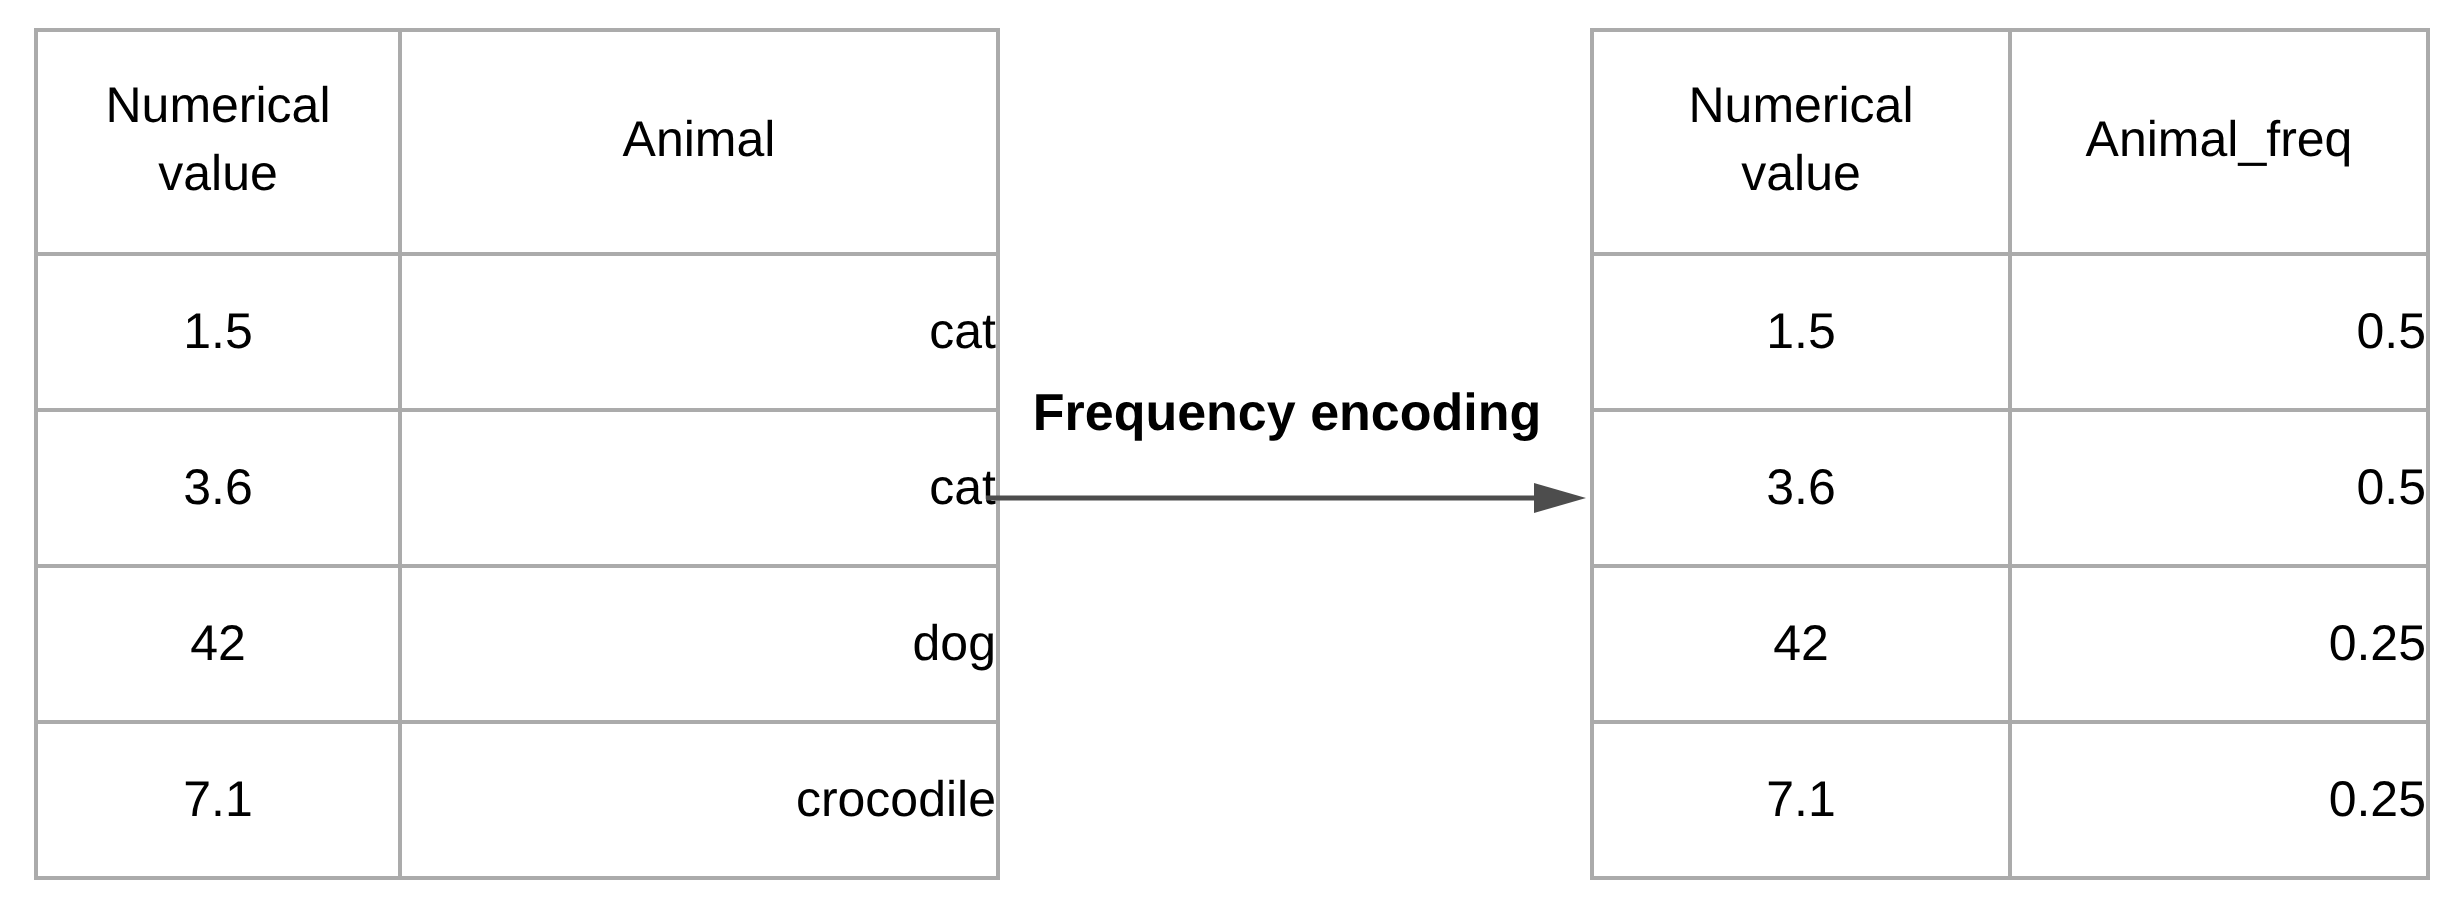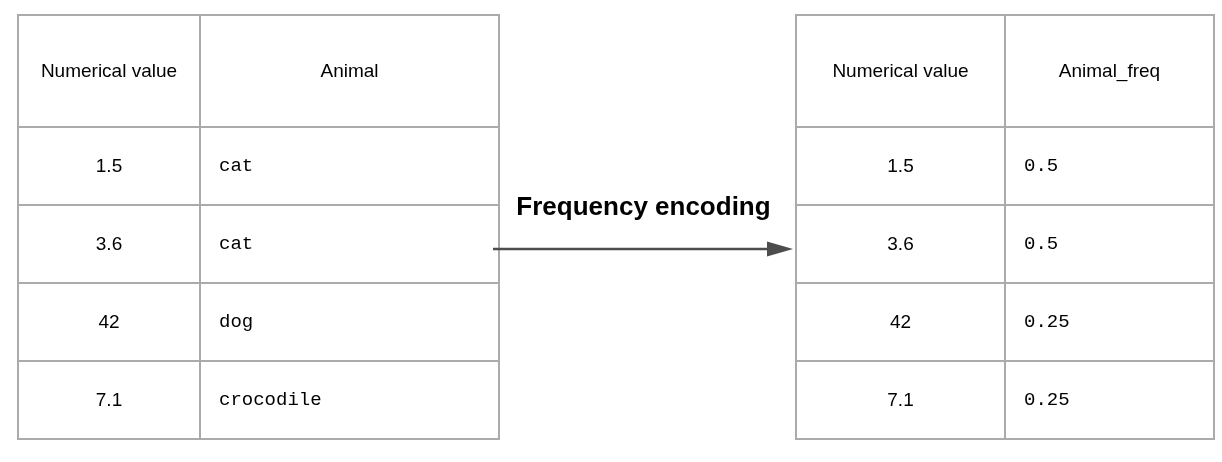--- a/index.html
+++ b/index.html
@@ -19,42 +19,42 @@
     width: 1222px;
     height: 462px;
     background: var(--background, #fff);
     overflow: hidden;
   }
   table.data-table {
     position: absolute;
     top: 14px;
     border-collapse: collapse;
     table-layout: fixed;
-    font-size: 19px;
+    font-size: 25px;
   }
   table.tbl-left  { left: 17px;  width: 477px; }
   table.tbl-right { left: 795px; width: 414px; }
   .tbl-left  .col-a { width: 180px; }
   .tbl-left  .col-b { width: 297px; margin-left: 48px; }
   .tbl-right .col-a { width: 207px; }
   .tbl-right .col-b { width: 207px; border-radius: 27px; }
   th, td {
     border: 2px solid var(--border, #ababab);
     font-weight: normal;
     vertical-align: middle;
     padding: 0;
   }
   thead th { height: 110px; text-align: center; line-height: 1.35; }
   tbody td { height: 76px; border-radius: 24px; }
   th .wrap-narrow {
     display: inline-block;
     max-width: 140px;
   }
   td.cell-center { text-align: center; }
-  td.cell-left   { text-align: left; padding-left: 18px; font-family: Liberation Mono, monospace; }
+  td.cell-left   { text-align: right; padding-left: 18px; }
   .middle {
     position: absolute;
     left: 493px;
     top: 192px;
     width: 301px;
   }
   .transform-label {
     font-size: 26px;
     font-weight: bold;
     text-align: center;

